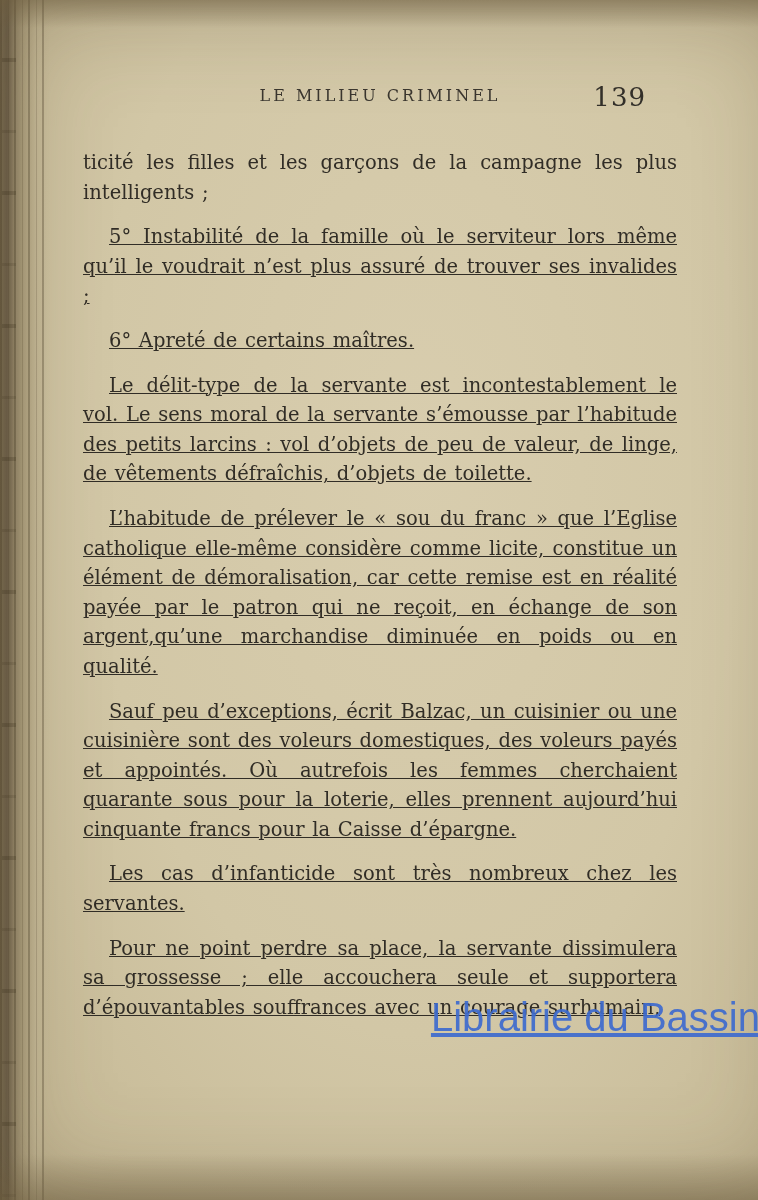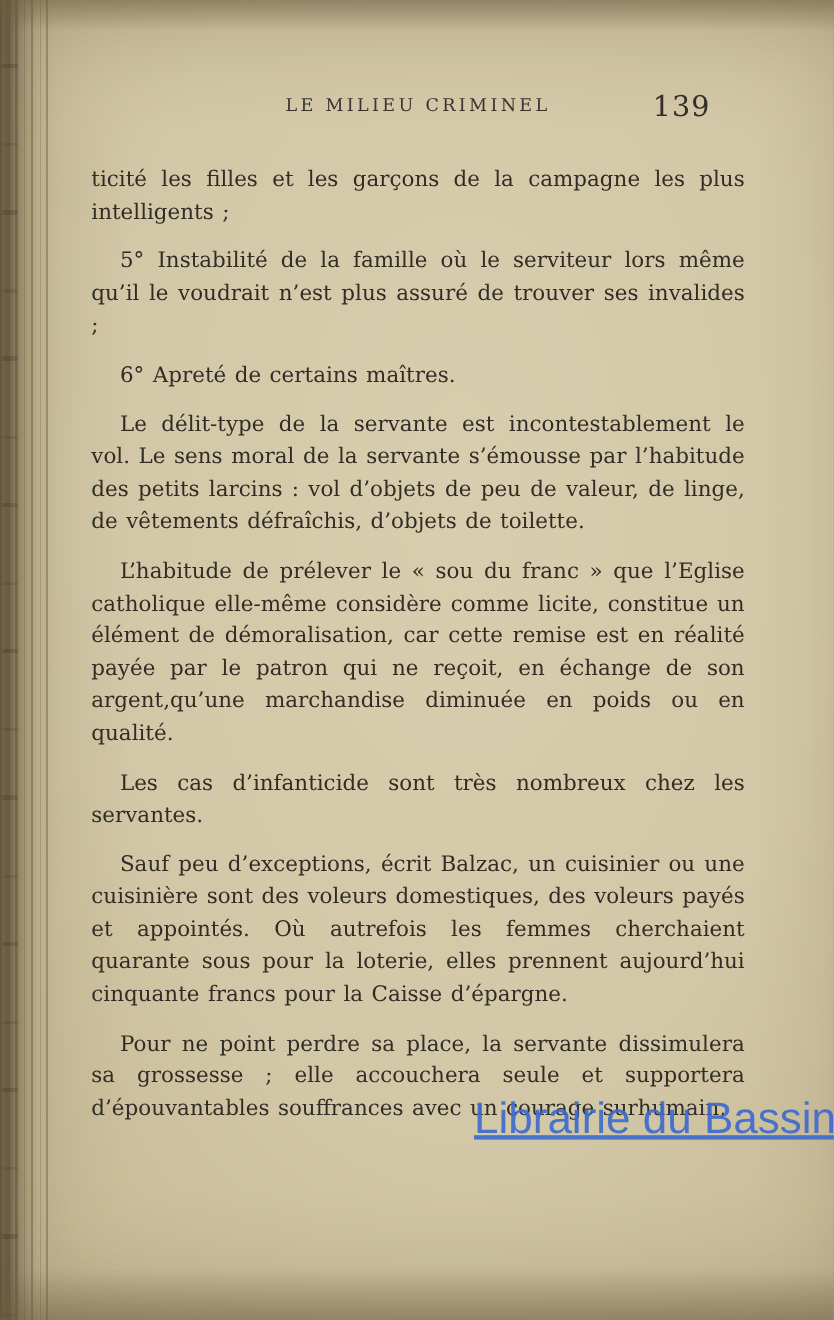--- a/index.html
+++ b/index.html
@@ -66,21 +66,21 @@
   }
   .page-body {
     position: absolute; top: 133px; left: 68px; width: 624px; z-index: 1;
     font-size: 19.5px;
     line-height: 29.6px;
     color: #312d26;
     text-align: justify;
     word-spacing: 1.5px;
   }
   .para { margin: 15px; }
-  .para.indent { text-indent: 26px; }
+  .para.indent { text-indent: 26px; text-decoration: underline; }
 
   
   .watermark {
     position: absolute; top: 995px; right: 44px; z-index: 5;
     font-family: "Liberation Sans", sans-serif;
     font-size: 40px;
     font-weight: 400;
     white-space: nowrap;
     opacity: 0.92;
   }
@@ -94,22 +94,22 @@
     <span class="running-title">LE MILIEU CRIMINEL</span>
     <span class="page-number">139</span>
   </div>
 
   <div class="page-body">
       <p class="para">ticité les filles et les garçons de la campagne les plus intelligents ;</p>
       <p class="para indent">5° Instabilité de la famille où le serviteur lors même qu’il le voudrait n’est plus assuré de trouver ses invalides ;</p>
       <p class="para indent">6° Apreté de certains maîtres.</p>
       <p class="para indent">Le délit-type de la servante est incontestablement le vol. Le sens moral de la servante s’émousse par l’habitude des petits larcins : vol d’objets de peu de valeur, de linge, de vêtements défraîchis, d’objets de toilette.</p>
       <p class="para indent">L’habitude de prélever le « sou du franc » que l’Eglise catholique elle-même considère comme licite, constitue un élément de démoralisation, car cette remise est en réalité payée par le patron qui ne reçoit, en échange de son argent,qu’une marchandise diminuée en poids ou en qualité.</p>
+      <p class="para indent">Sauf peu d’exceptions, écrit Balzac, un cuisinier ou une cuisinière sont des voleurs domestiques, des voleurs payés et appointés. Où autrefois les femmes cherchaient quarante sous pour la loterie, elles prennent aujourd’hui cinquante francs pour la Caisse d’épargne.</p>
       <p class="para indent">Les cas d’infanticide sont très nombreux chez les servantes.</p>
-      <p class="para indent">Sauf peu d’exceptions, écrit Balzac, un cuisinier ou une cuisinière sont des voleurs domestiques, des voleurs payés et appointés. Où autrefois les femmes cherchaient quarante sous pour la loterie, elles prennent aujourd’hui cinquante francs pour la Caisse d’épargne.</p>
       <p class="para indent">Pour ne point perdre sa place, la servante dissimulera sa grossesse ; elle accouchera seule et supportera d’épouvantables souffrances avec un courage surhumain,</p>
     </div>
 
   <div class="edge-left"></div>
   <div class="edge-left-ticks"></div>
   <div class="edge-top"></div>
   <div class="edge-right"></div>
   <div class="edge-bottom"></div>
   <div class="vignette"></div>
 

